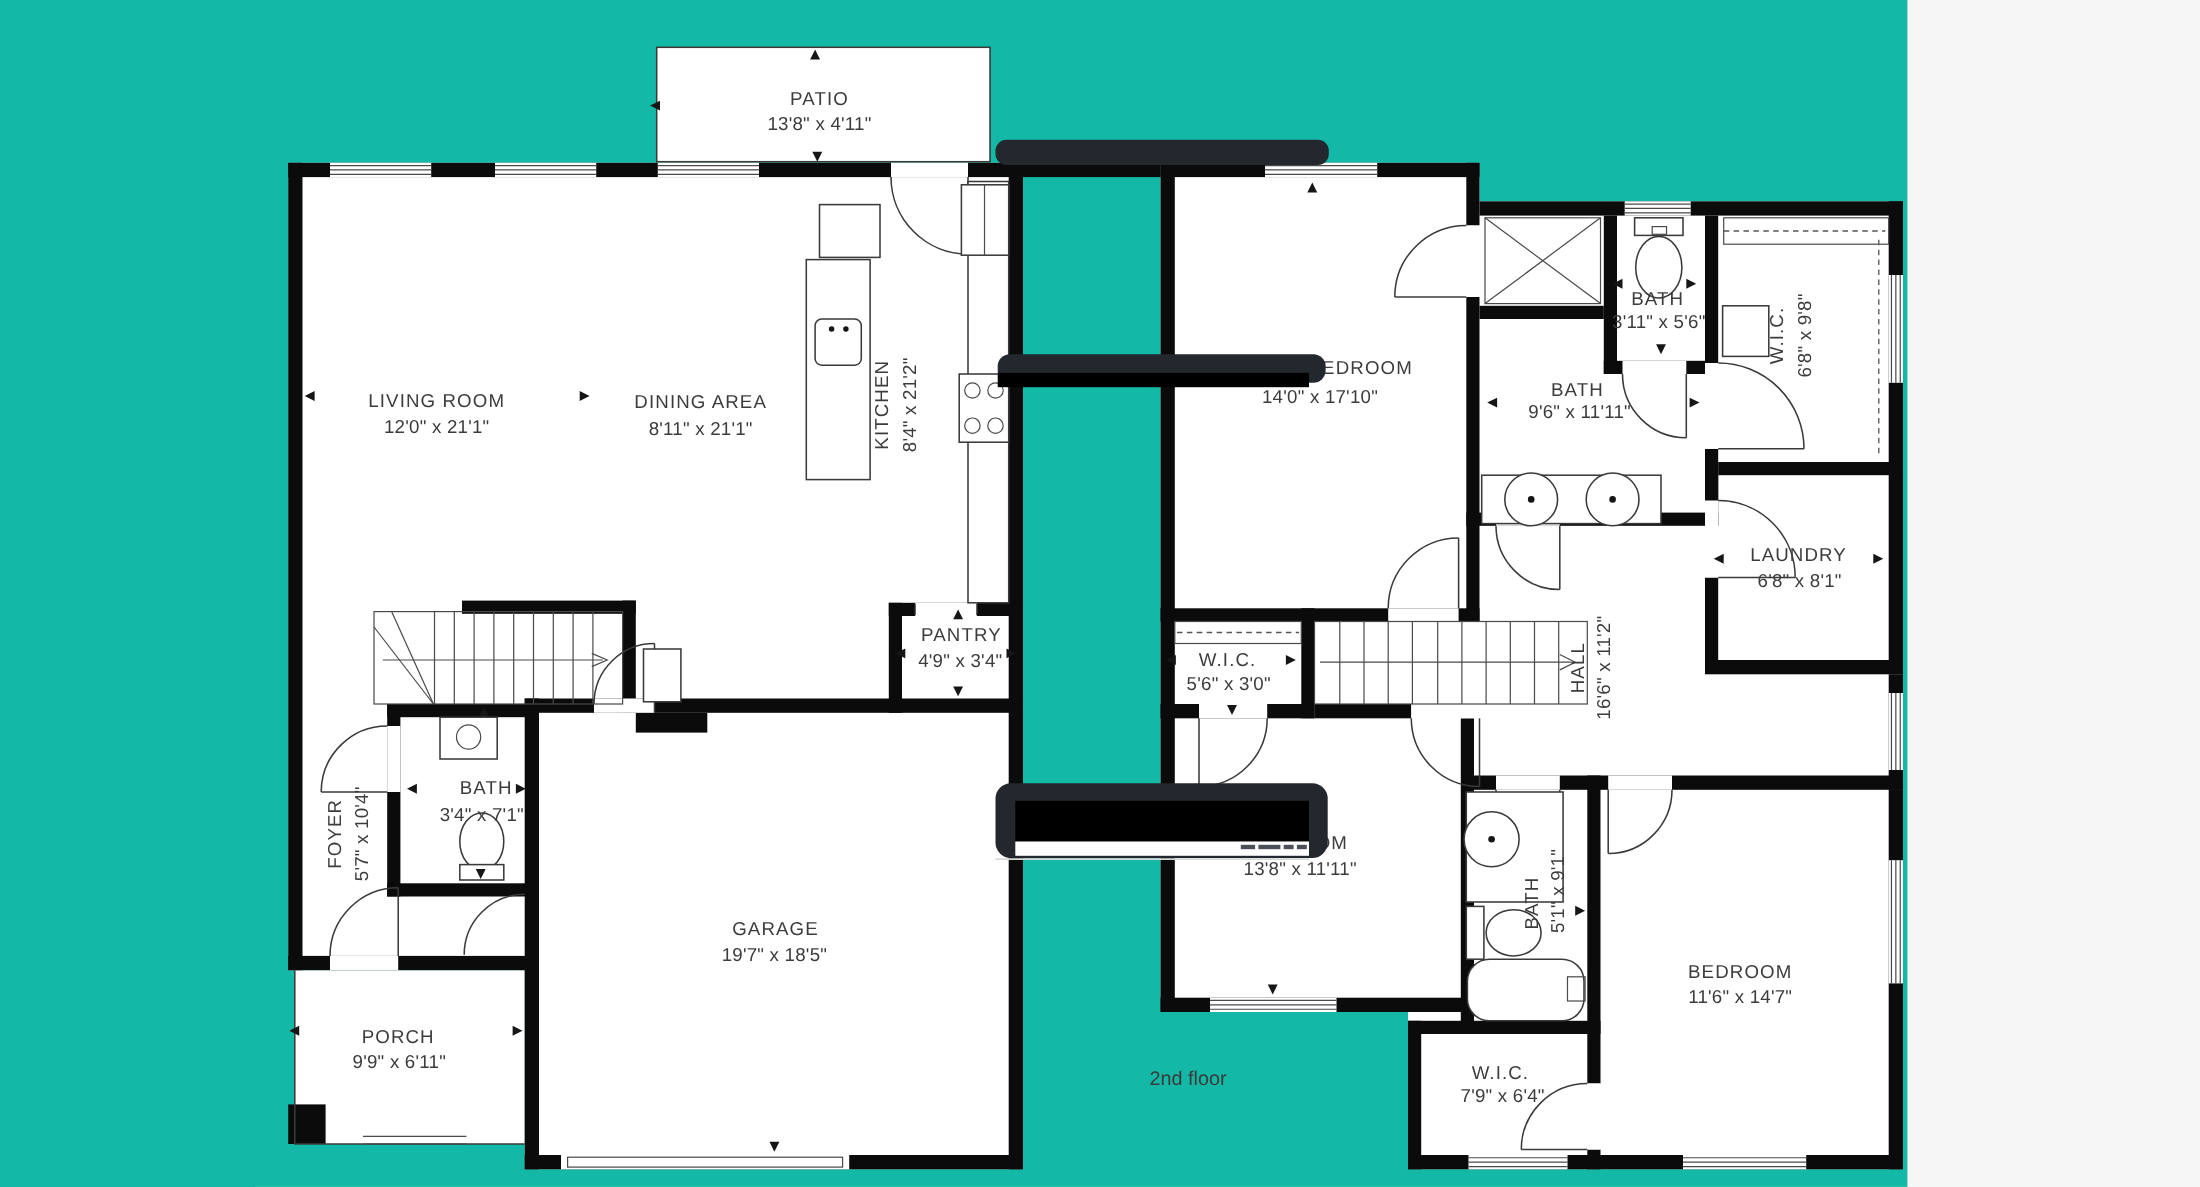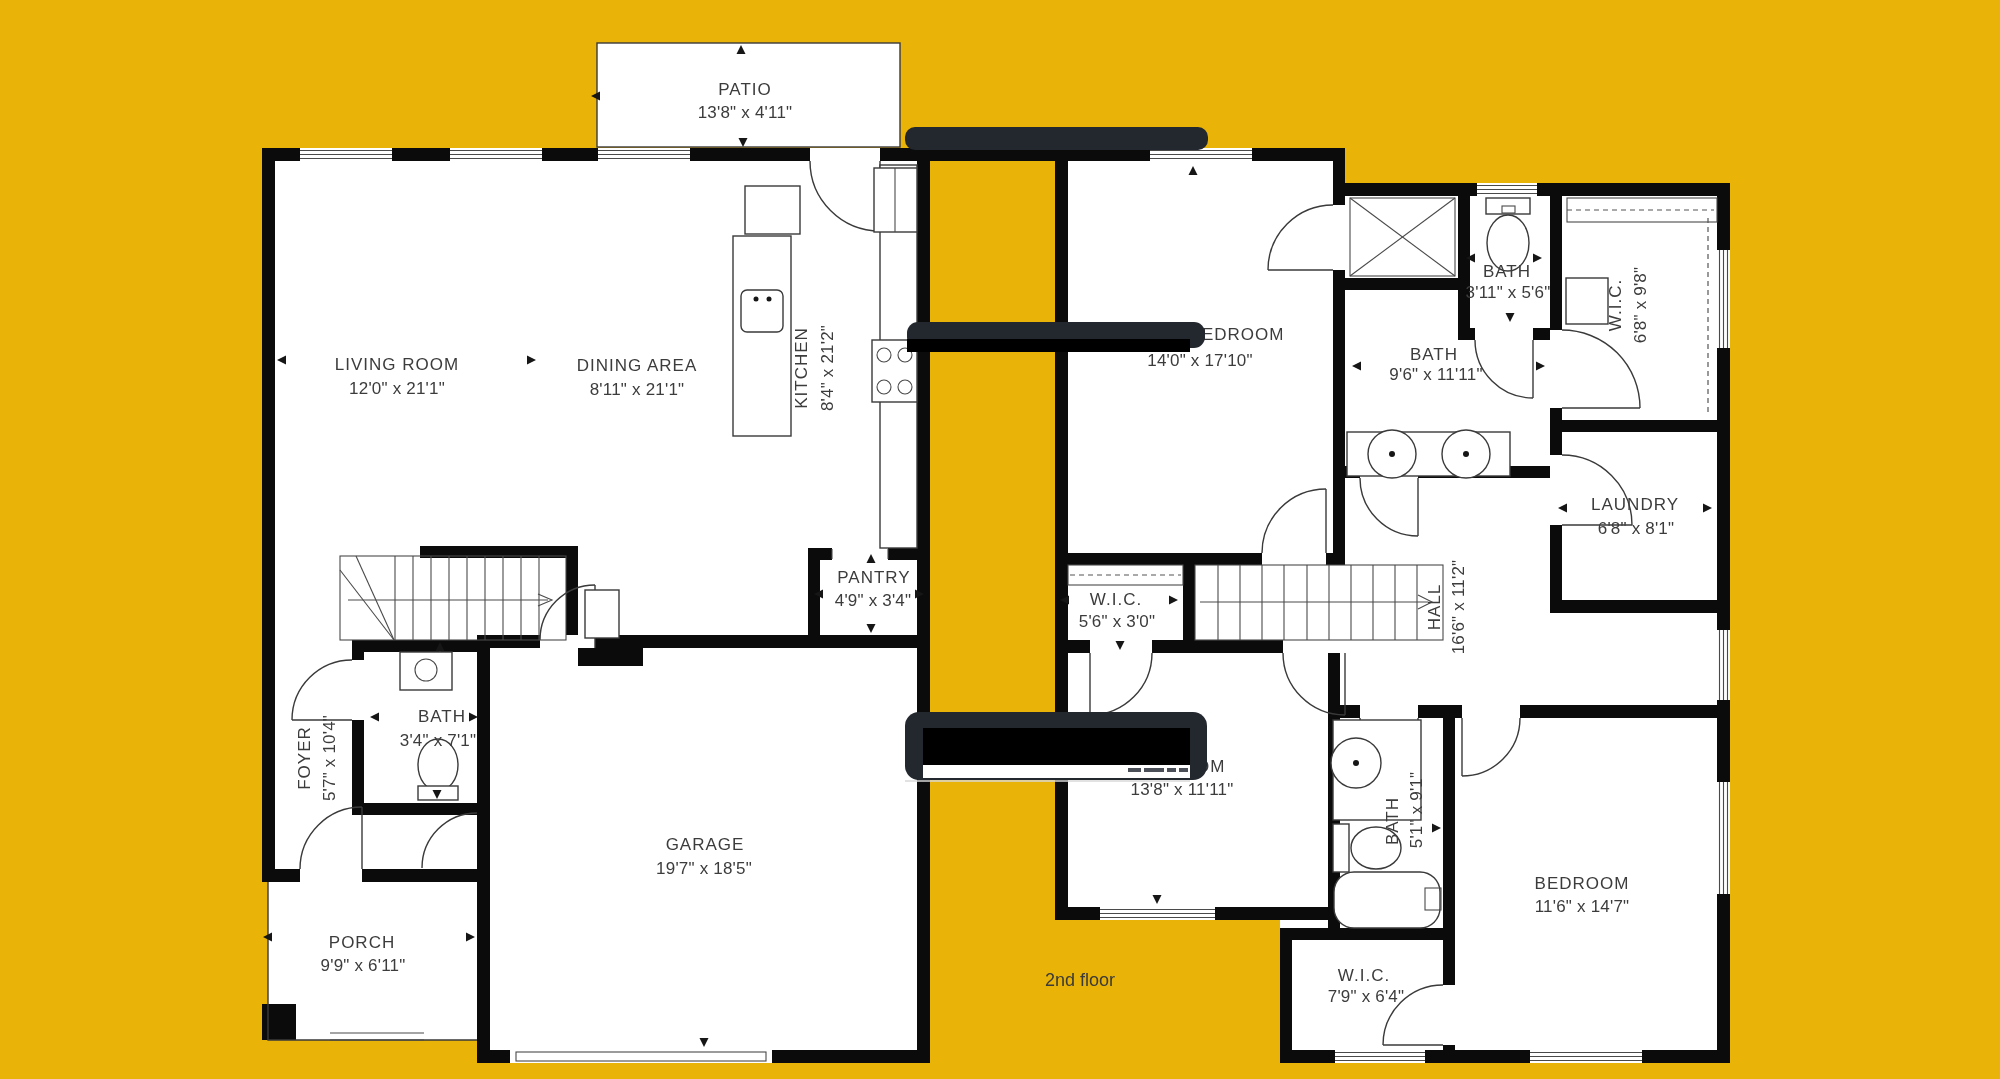--- a/index.html
+++ b/index.html
@@ -1,16 +1,16 @@
 <!DOCTYPE html>
 <html><head>
 <meta charset="utf-8">
 <style>
   html,body{margin:0;padding:0;background:#f6f6f6;}
-  .stage{position:relative;width:2000px;height:1079px;background:#eab308;overflow:hidden;}
+  .stage{position:relative;width:1734px;height:1079px;background:#14b8a6;overflow:hidden;}
   svg{position:absolute;left:0;top:0;}
   .w{fill:#0b0b0b;}
   .wt{fill:#ffffff;}
   .ln{stroke:#3a3a3a;stroke-width:1.4;fill:none;}
   .lnf{stroke:#3a3a3a;stroke-width:1.4;fill:#ffffff;}
   .thin{stroke:#4a4a4a;stroke-width:1.1;fill:none;}
   .dash{stroke:#555;stroke-width:1.2;fill:none;stroke-dasharray:5 4;}
   .arr{fill:#161616;}
   .rn,.rd{font-family:"Liberation Sans",sans-serif;fill:#3c3c3c;text-anchor:middle;}
   .rn{font-size:17px;letter-spacing:1px;}

